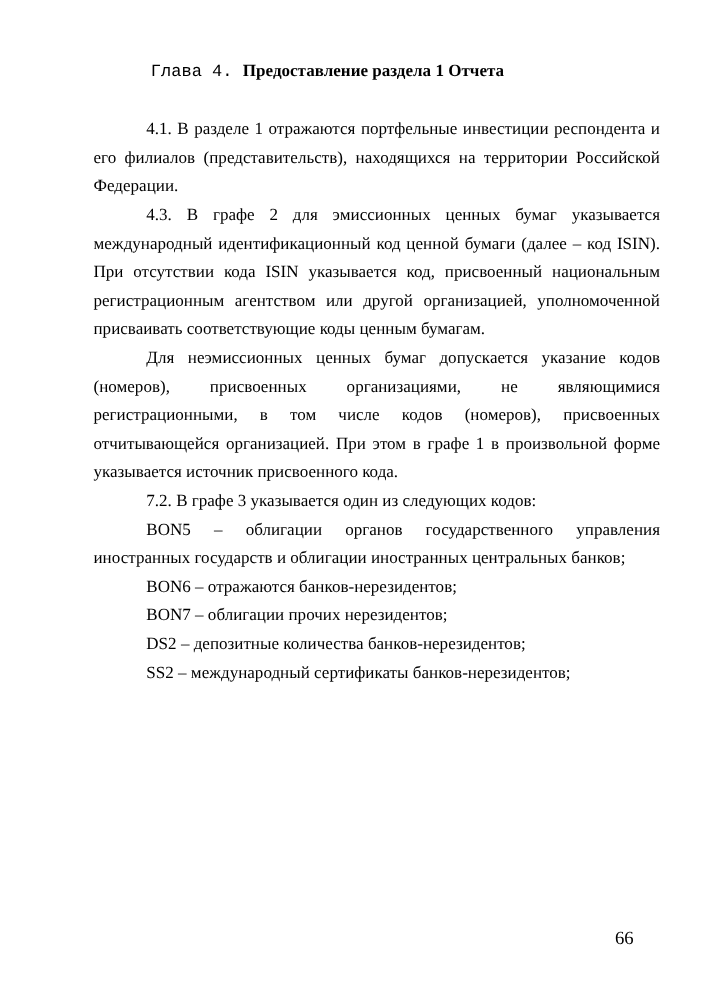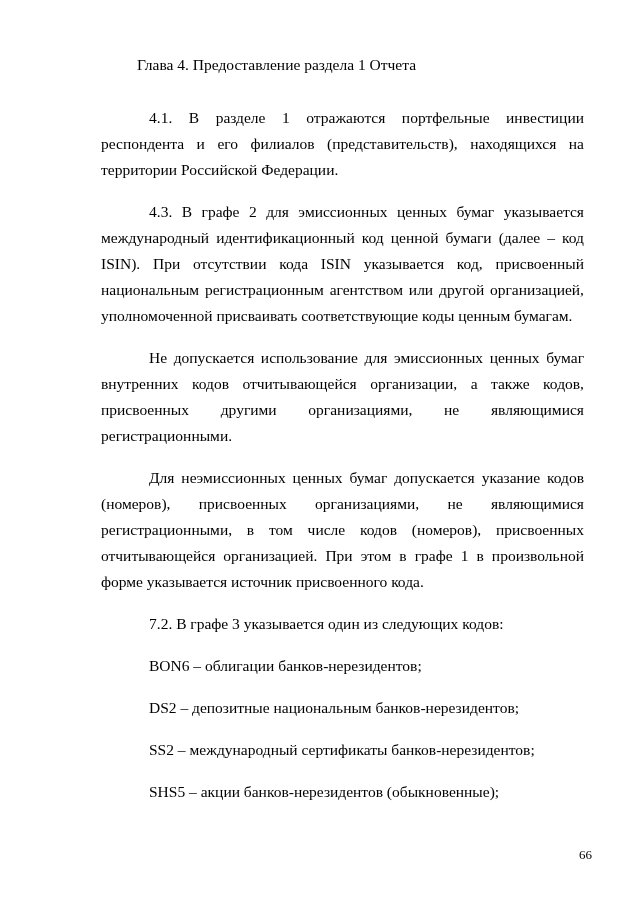--- a/index.html
+++ b/index.html
@@ -24,53 +24,54 @@
   }
   .heading {
     font-size: 15.5px;
     font-weight: normal;
     margin: 0 0 27px 0;
     padding-left: 52px;
     line-height: 26px;
   }
   .heading .prefix {
     white-space: pre-wrap;
+    font-family: Liberation Mono, monospace;
   }
   .heading .bold {
-    font-weight: normal;
+    font-weight: bold;
   }
   .para {
-    margin: 16px;
+    margin: 0;
     font-size: 15.5px;
     line-height: 26px;
     text-align: justify;
     text-indent: 48px;
   }
   .page-number {
     position: absolute;
-    right: 48px;
+    right: 64px;
     bottom: 44px;
-    font-size: 13px;
+    font-size: 17px;
     line-height: 1;
   }
 </style>
 </head>
 <body>
 
 <div class="page">
 
   <h1 class="heading">
     <span class="prefix">Глава 4. </span><span class="bold">Предоставление раздела 1 Отчета</span>
   </h1>
 
   <p class="para">4.1. В разделе 1 отражаются портфельные инвестиции респондента и его филиалов (представительств), находящихся на территории Российской Федерации.</p>
   <p class="para">4.3. В графе 2 для эмиссионных ценных бумаг указывается международный идентификационный код ценной бумаги (далее – код ISIN). При отсутствии кода ISIN указывается код, присвоенный национальным регистрационным агентством или другой организацией, уполномоченной присваивать соответствующие коды ценным бумагам.</p>
-  <p class="para">Не допускается использование для эмиссионных ценных бумаг внутренних кодов отчитывающейся организации, а также кодов, присвоенных другими организациями, не являющимися регистрационными.</p>
   <p class="para">Для неэмиссионных ценных бумаг допускается указание кодов (номеров), присвоенных организациями, не являющимися регистрационными, в том числе кодов (номеров), присвоенных отчитывающейся организацией. При этом в графе 1 в произвольной форме указывается источник присвоенного кода.</p>
   <p class="para">7.2. В графе 3 указывается один из следующих кодов:</p>
-  <p class="para">BON6 – облигации банков-нерезидентов;</p>
-  <p class="para">DS2 – депозитные национальным банков-нерезидентов;</p>
+  <p class="para">BON5 – облигации органов государственного управления иностранных государств и облигации иностранных центральных банков;</p>
+  <p class="para">BON6 – отражаются банков-нерезидентов;</p>
+  <p class="para">BON7 – облигации прочих нерезидентов;</p>
+  <p class="para">DS2 – депозитные количества банков-нерезидентов;</p>
   <p class="para">SS2 – международный сертификаты банков-нерезидентов;</p>
-  <p class="para">SHS5 – акции банков-нерезидентов (обыкновенные);</p>
 
   <div class="page-number">66</div>
 
 </div>
 
 </body></html>

